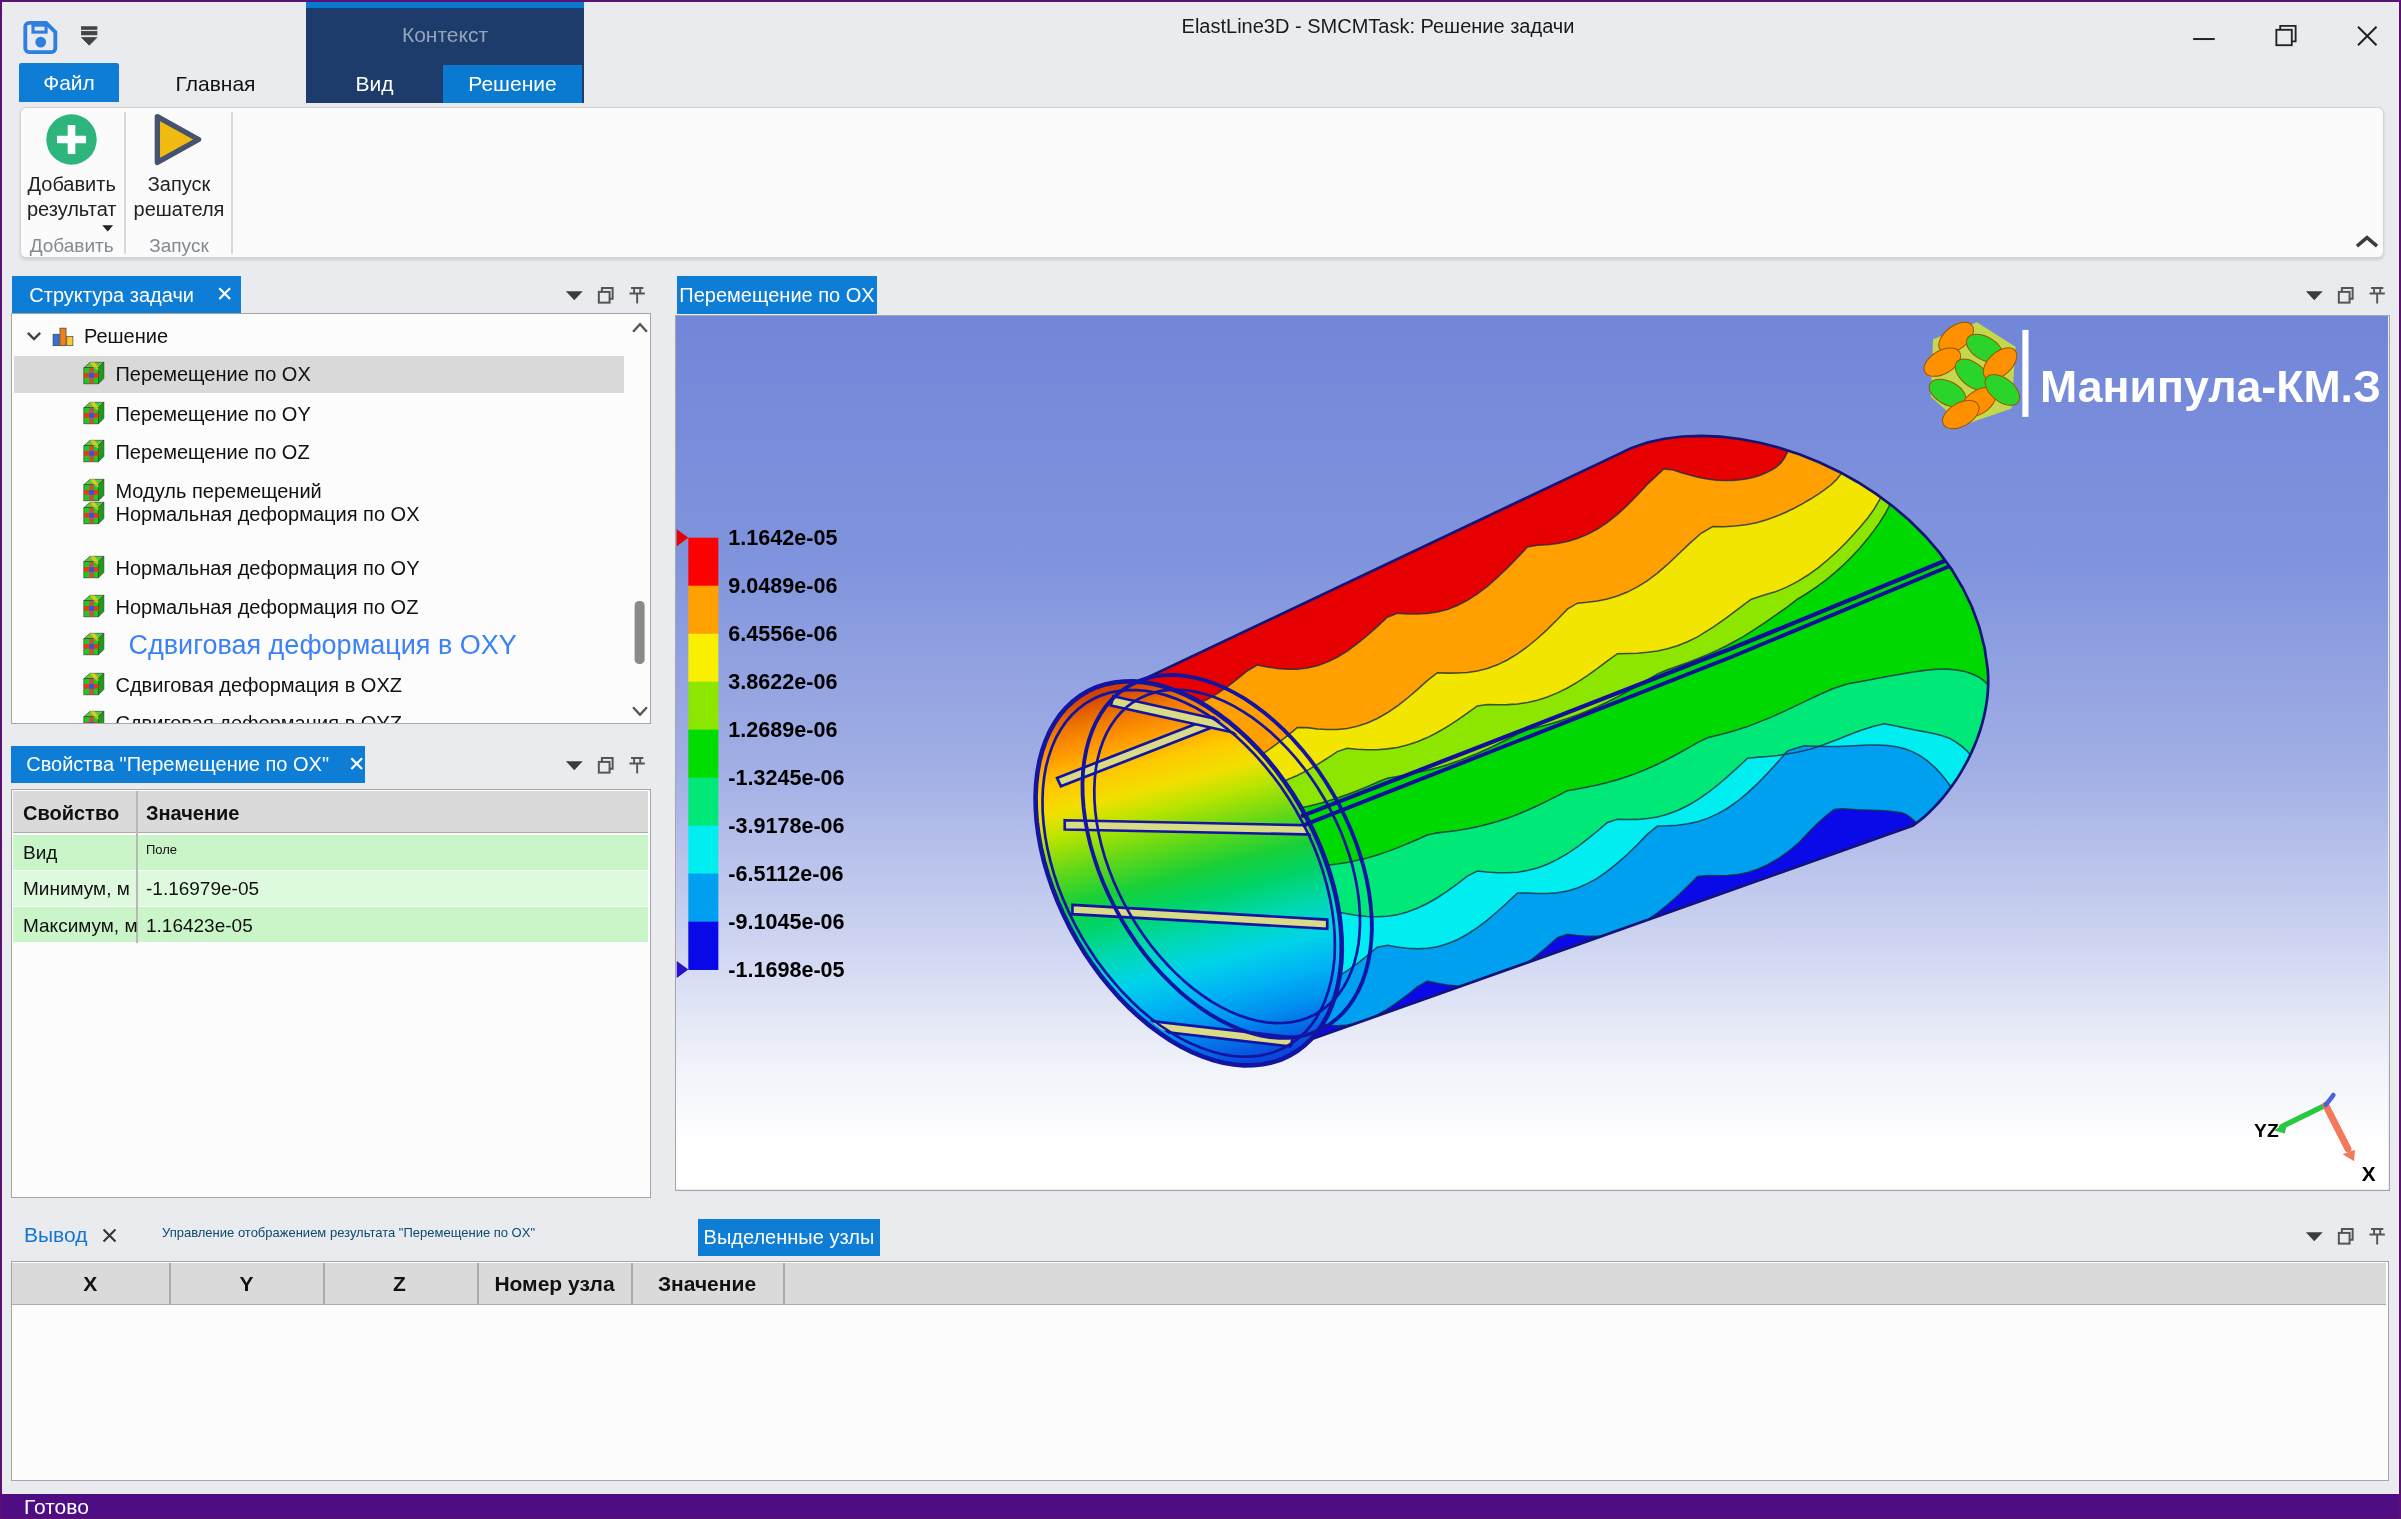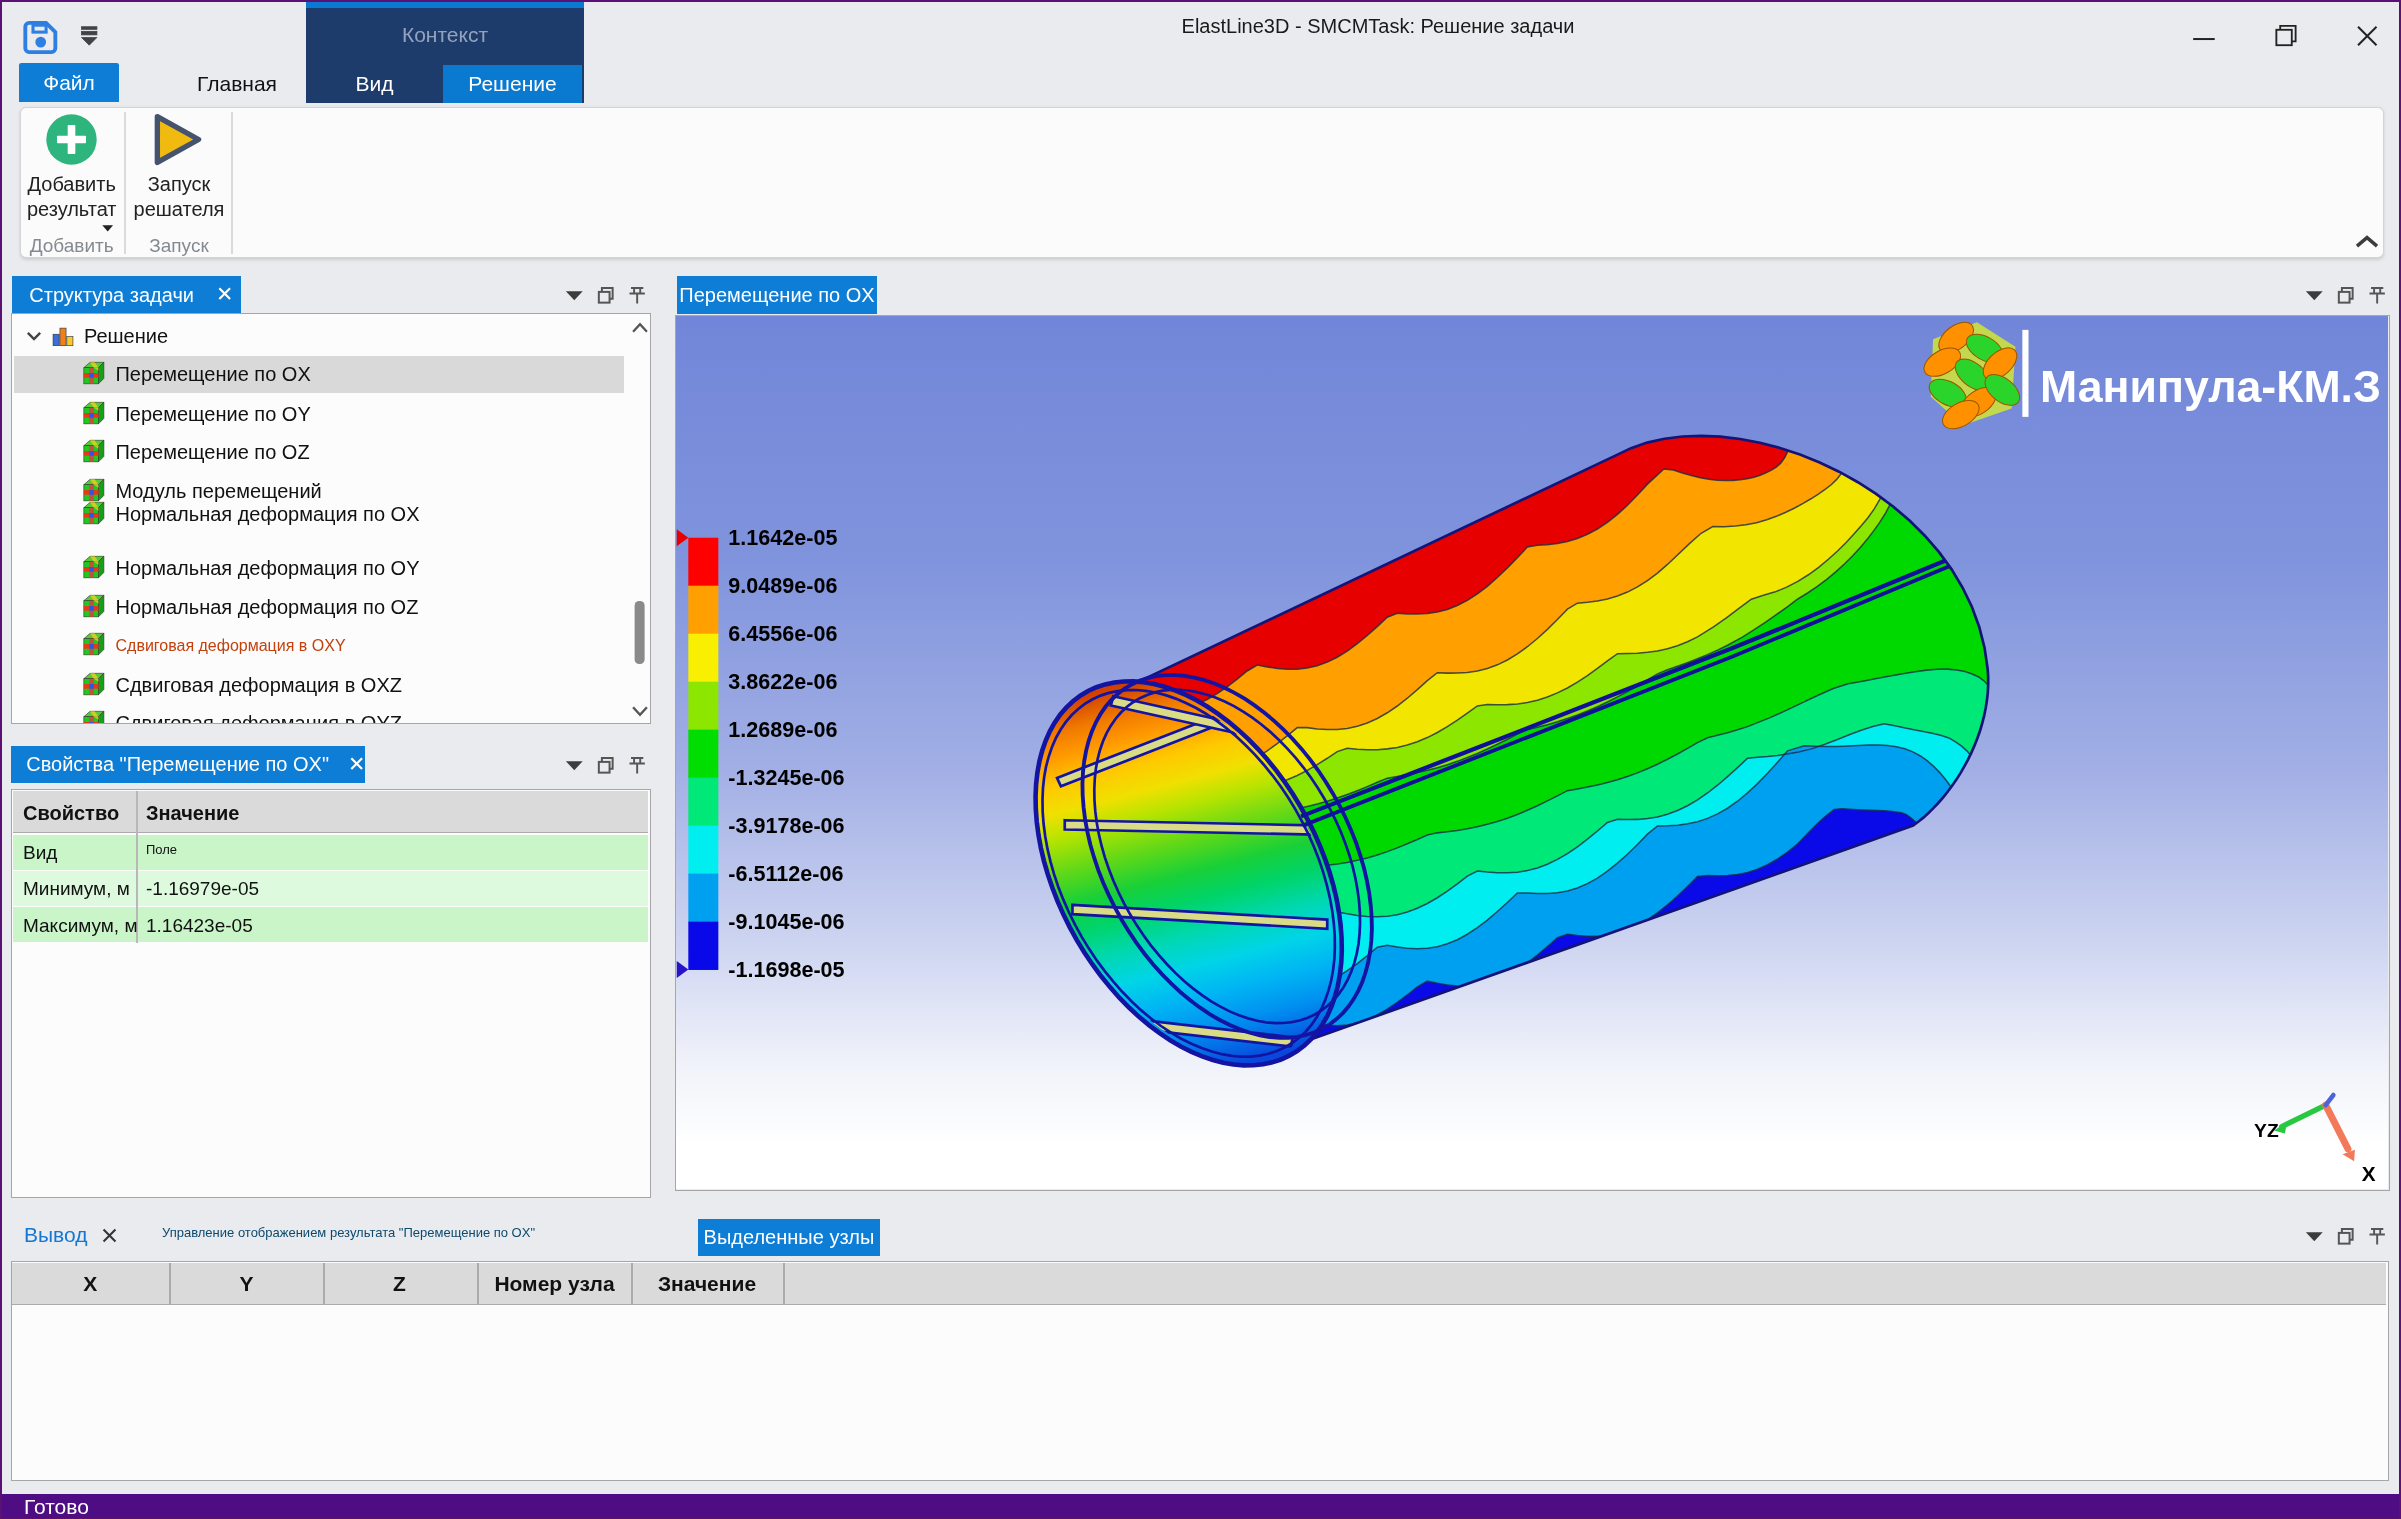--- a/index.html
+++ b/index.html
@@ -29,21 +29,21 @@
 </g>
 </svg>
 
 <div class="abs" style="left:306px;top:2.3px;width:278px;height:5.4px;background:#0a7ad1"></div>
 <div class="abs" style="left:306px;top:7.7px;width:278px;height:95px;background:#1e3c6b"></div>
 <div class="abs" style="left:306px;top:23px;width:278px;text-align:center;font-size:21px;color:#93a3bd">Контекст</div>
 <div class="abs" style="left:443px;top:65px;width:139px;height:38px;background:#0a7ad1;color:#fff;font-size:21px;display:flex;align-items:center;justify-content:center">Решение</div>
 <div class="abs" style="left:306px;top:65px;width:137px;color:#fff;font-size:21px;text-align:center;line-height:38px">Вид</div>
 
 <div class="abs tab" style="left:19px;top:63px;width:100px;height:39px;justify-content:center;border-radius:2.3px 2.3px 0 0;font-size:21px">Файл</div>
-<div class="abs" style="left:154px;top:65px;width:123px;height:38px;font-size:21px;color:#111;text-align:right;line-height:38px">Главная</div>
+<div class="abs" style="left:154px;top:65px;width:123px;height:38px;font-size:21px;color:#111;text-align:center;line-height:38px">Главная</div>
 
 <div class="abs" style="left:20px;top:107px;width:2364px;height:151px;background:#fbfbfc;border:1.5px solid #d4d4d6;border-radius:6.2px;box-shadow:0 1.5px 3.1px rgba(0,0,0,0.12)"></div>
 <svg class="abs" style="left:44px;top:112px" width="55" height="55" viewBox="0 0 72 72">
 <circle cx="36" cy="36" r="33" fill="#2eb57e"></circle>
 <rect x="17" y="31" width="38" height="10" fill="#fff" rx="1"></rect>
 <rect x="31" y="17" width="10" height="38" fill="#fff" rx="1"></rect>
 </svg>
 <div class="abs" style="left:17.7px;top:172px;width:108px;text-align:center;font-size:20px;color:#222;line-height:25.4px">Добавить<br>результат</div>
 <svg class="abs" style="left:100px;top:223px" width="15.4" height="10.8" viewBox="0 0 20 14">
     <path d="M3,3 h14 l-7,8 Z" fill="#222"></path>
@@ -172,21 +172,21 @@
 <div class="abs" style="left:2.3px;top:313px;width:610px;height:37px;display:flex;align-items:center;white-space:nowrap">
 <span style="margin-left:66px;flex:none"><svg width="25.4" height="25.4" viewBox="0 0 33 33">
           <polygon points="5,10 13,3 31,3 24,10" fill="#55cc33" stroke="#333" stroke-width="0.8"></polygon>
           <polygon points="24,10 31,3 31,24 24,31" fill="#17a017" stroke="#333" stroke-width="0.8"></polygon>
           <rect x="5" y="10" width="19" height="21" fill="#22c822" stroke="#333" stroke-width="0.8"></rect>
           <rect x="5" y="17" width="19" height="6" fill="#e83818"></rect>
           <rect x="12" y="10" width="6" height="21" fill="#d84040" opacity="0.85"></rect>
           <rect x="12" y="17" width="6" height="6" fill="#2858e8"></rect>
           <polygon points="13,3 19,3 24,10 24,14 18,10" fill="#ffd020" opacity="0.7"></polygon>
         </svg></span>
-<span style="margin-left:10px;font-size:16px;color:#c2410c">Сдвиговая деформация в OXY</span>
+<span style="margin-left:23px;font-size:27px;color:#3b82f6">Сдвиговая деформация в OXY</span>
     </div>
 <div class="abs" style="left:2.3px;top:353px;width:610px;height:37px;display:flex;align-items:center;white-space:nowrap">
 <span style="margin-left:66px;flex:none"><svg width="25.4" height="25.4" viewBox="0 0 33 33">
           <polygon points="5,10 13,3 31,3 24,10" fill="#55cc33" stroke="#333" stroke-width="0.8"></polygon>
           <polygon points="24,10 31,3 31,24 24,31" fill="#17a017" stroke="#333" stroke-width="0.8"></polygon>
           <rect x="5" y="10" width="19" height="21" fill="#22c822" stroke="#333" stroke-width="0.8"></rect>
           <rect x="5" y="17" width="19" height="6" fill="#e83818"></rect>
           <rect x="12" y="10" width="6" height="21" fill="#d84040" opacity="0.85"></rect>
           <rect x="12" y="17" width="6" height="6" fill="#2858e8"></rect>
           <polygon points="13,3 19,3 24,10 24,14 18,10" fill="#ffd020" opacity="0.7"></polygon>

